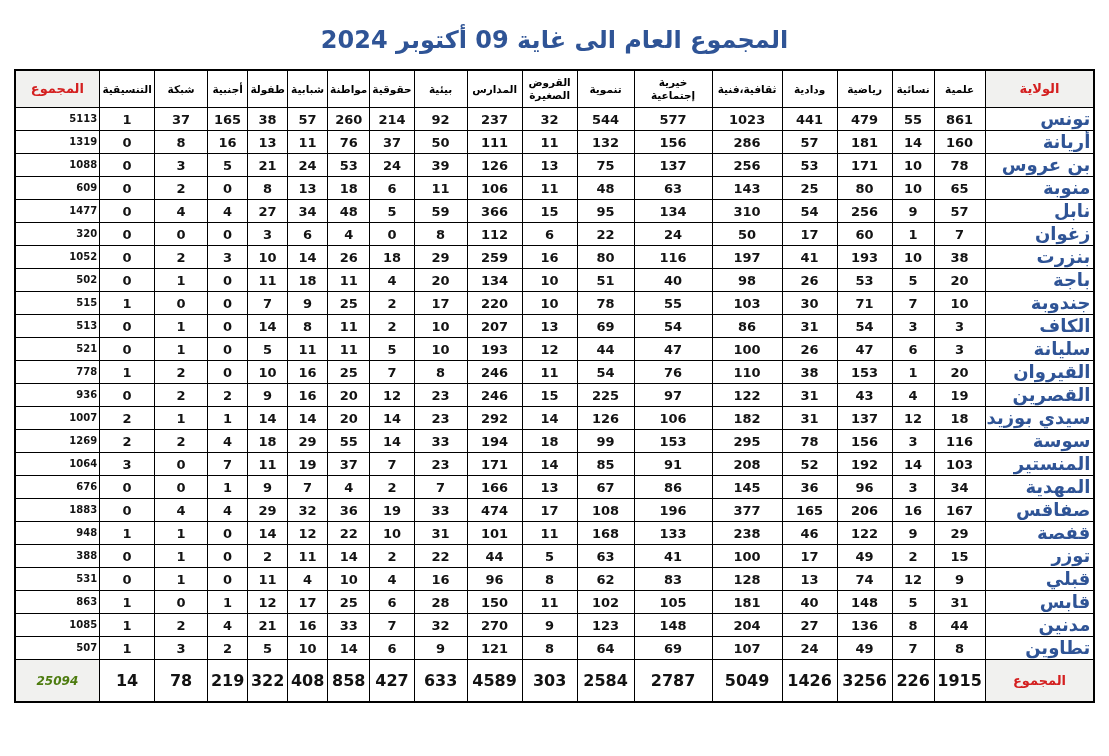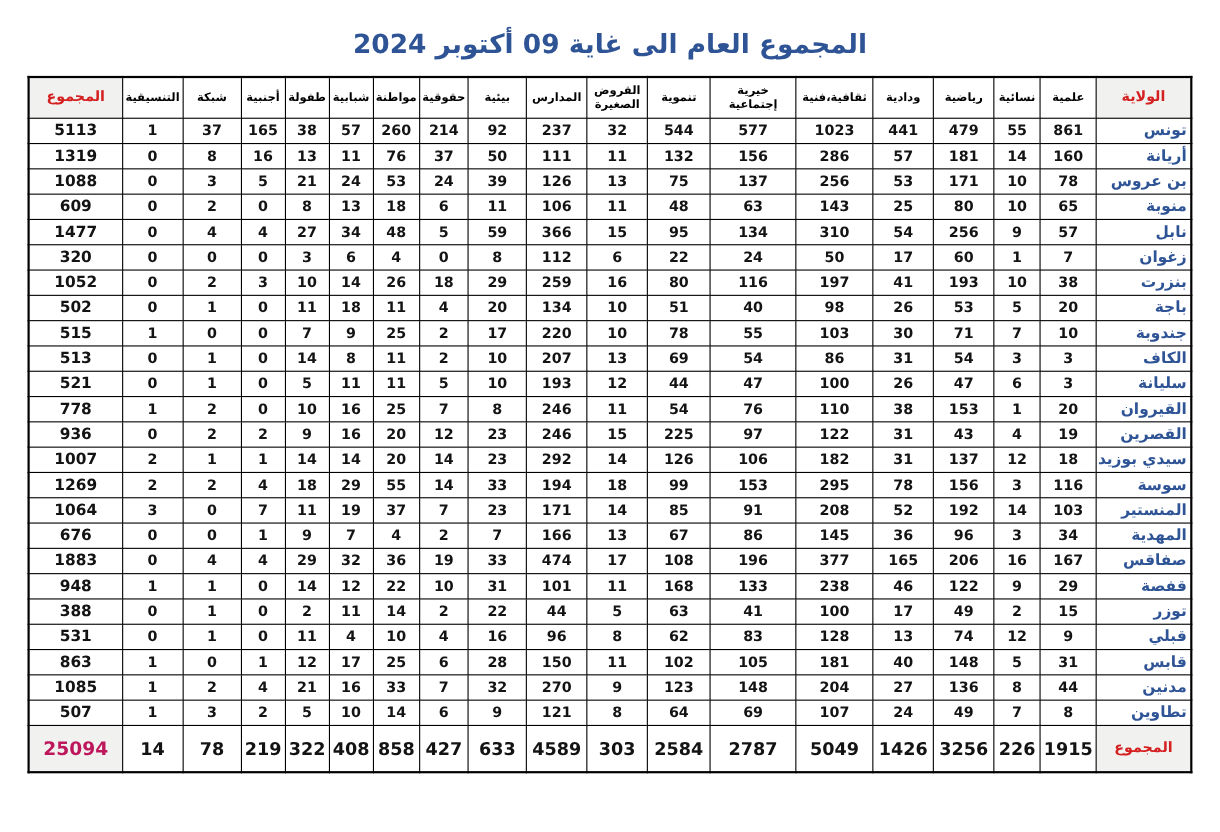--- a/index.html
+++ b/index.html
@@ -48,37 +48,39 @@
     font-size:13px;
     font-weight:bold;
     color:#131313;
     line-height:1;
   }
   tbody td.name{
     color:#2F5496;
     text-align:right;
     padding-left:1px;
     padding-right:3px;
-    font-size:14px;
+    font-size:18px;
     white-space:nowrap;
   }
   tbody td.rowtotal{
-    font-size:14px;
+    font-size:10px;
+    text-align:right;
   }
   tfoot td{
     height:41px;
     font-size:16px;
     font-weight:bold;
     color:#131313;
     border-top:2px solid #000;
   }
   tfoot td.grand{
     background:#F1F1EF;
-    color:#be185d;
-    font-size:17px;
+    color:#4d7c0f;
+    font-size:12px;
+    font-style:italic;
   }
   tfoot td.totlabel{
     background:#F1F1EF;
     color:#D42020;
     font-size:13px;
   }
 </style>
 </head>
 <body>
 

